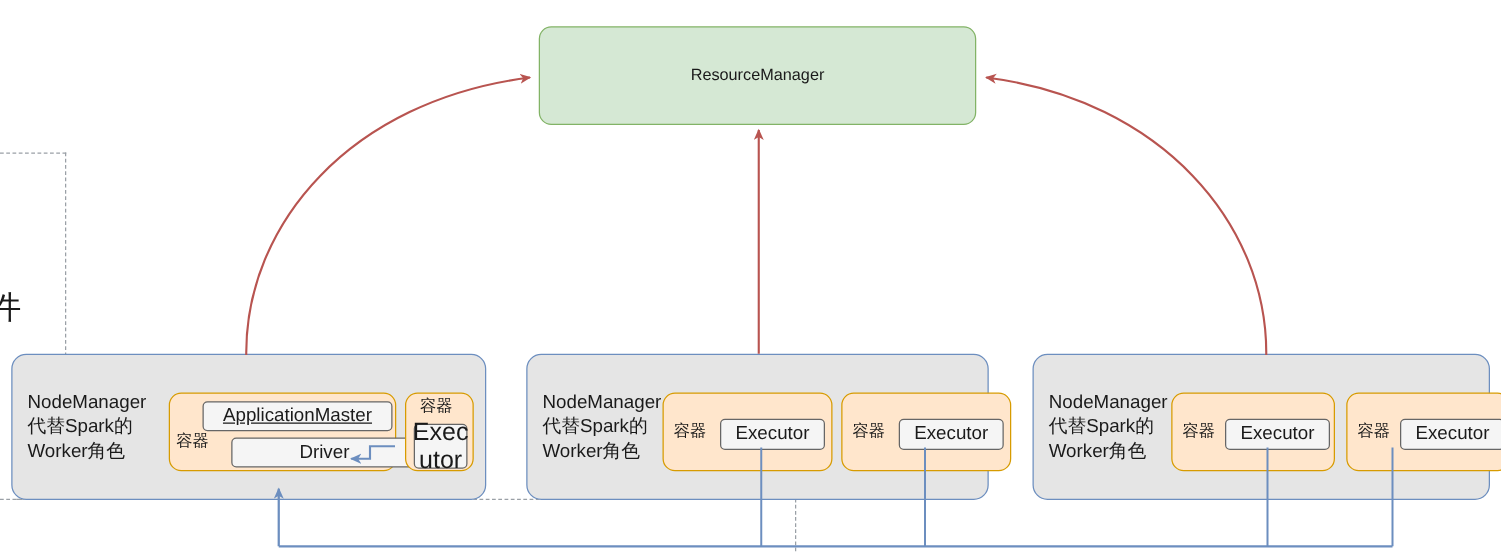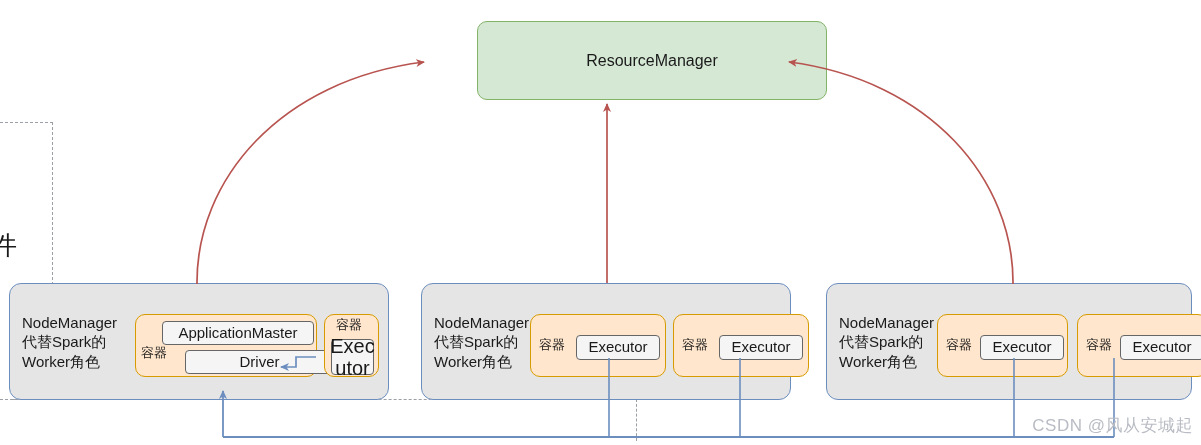--- a/index.html
+++ b/index.html
@@ -6,21 +6,21 @@
   body{width:1201px;height:445px;overflow:hidden;
        font-family:"Liberation Sans","DejaVu Sans",sans-serif;}
   #stage{position:relative;width:1201px;height:445px;}
 
   
   .node{position:absolute;box-sizing:border-box;display:flex;
         align-items:center;justify-content:center;text-align:center;
         line-height:1.25;}
 
   .rm{background:#d5e8d4;border:1.6px solid #82b366;border-radius:10px;
-      font-size:16px;color:#1a1a1a;margin-left:46px;}
+      font-size:13px;color:#1a1a1a;}
 
   .nm{background:#e5e5e5;border:1.6px solid #6c8ebf;border-radius:12px;}
 
   .nm-label{position:absolute;left:12px;top:50%;transform:translateY(-50%);
             font-size:15px;color:#1a1a1a;text-align:left;line-height:1.3;
             white-space:pre-line;}
 
   .container{position:absolute;box-sizing:border-box;background:#ffe6cc;
              border:1.6px solid #d79b00;border-radius:10px;}
 
@@ -59,21 +59,21 @@
     </div>
   </div>
 
   <div class="node nm" style="left:9px;top:283px;width:380px;height:117px;">
     <div class="nm-label">NodeManager
 代替Spark的
 Worker角色</div>
 
     <div class="container" style="left:125px;top:30px;width:182px;height:63px;">
       <div class="container-label" style="left:5px;top:30px;">容器</div>
-      <div class="leaf" style="left:26px;top:6px;width:152px;height:24px;">ApplicationMaster</div>
+      <div class="leaf" style="left:26px;top:6px;width:152px;height:24px;text-decoration:underline;">ApplicationMaster</div>
       <div class="leaf" style="left:49px;top:35px;width:149px;height:24px;">Driver</div>
     </div>
 
     <div class="container" style="left:314px;top:30px;width:55px;height:63px;">
       <div class="container-label" style="left:11px;top:2px;">容器</div>
       <div class="leaf" style="left:6px;top:24px;width:43px;height:36px;white-space:pre-line;font-size:20px;">Exec
 utor</div>
     </div>
   </div>
 
@@ -128,14 +128,13 @@
     <path d="M316,357 L296,357 L296,367 L281,367" fill="none" stroke="#6c8ebf" stroke-width="1.7" marker-end="url(#blueArrow)"></path>
 
     <path d="M223,437 L223,391" fill="none" stroke="#6c8ebf" stroke-width="1.8" marker-end="url(#blueArrow)"></path>
     <path d="M223,437 L1114,437" fill="none" stroke="#6c8ebf" stroke-width="1.8"></path>
     <path d="M609,358 L609,437" fill="none" stroke="#6c8ebf" stroke-width="1.6"></path>
     <path d="M740,358 L740,437" fill="none" stroke="#6c8ebf" stroke-width="1.6"></path>
     <path d="M1014,358 L1014,437" fill="none" stroke="#6c8ebf" stroke-width="1.6"></path>
     <path d="M1114,358 L1114,437" fill="none" stroke="#6c8ebf" stroke-width="1.6"></path>
   </svg>
 
-  <div class="watermark">CSDN @风从安城起</div>
 </div>
 
 </body></html>

